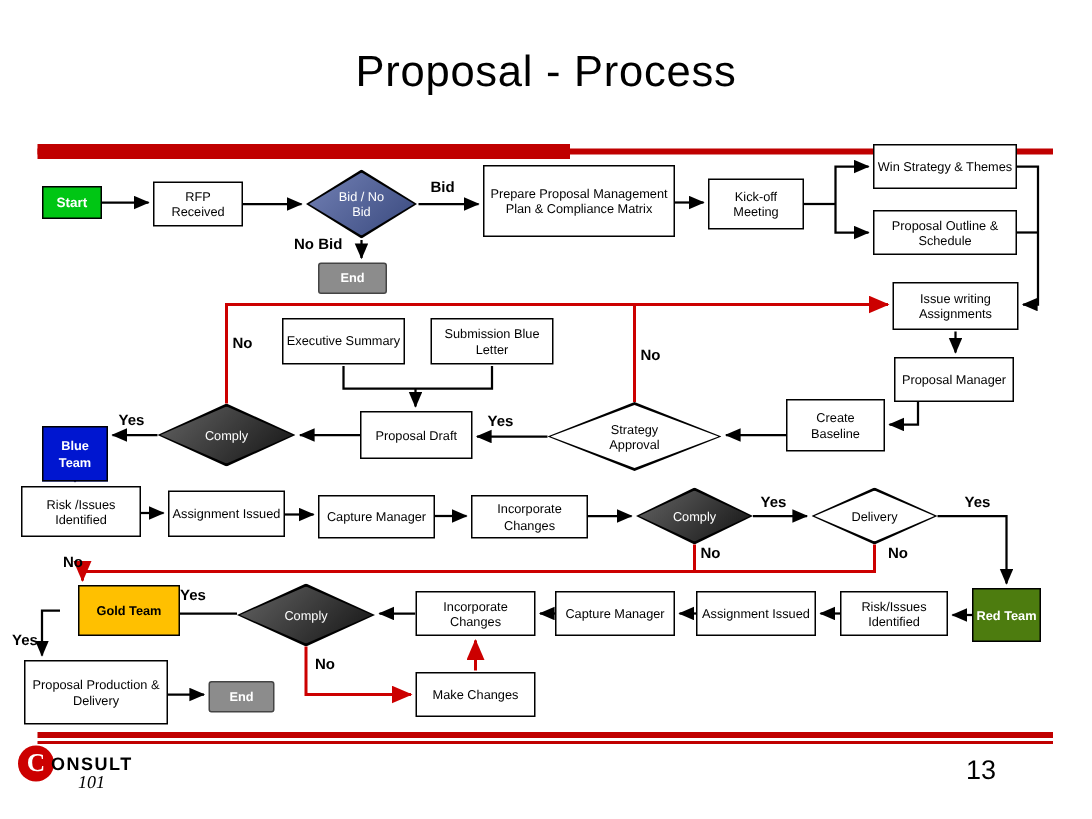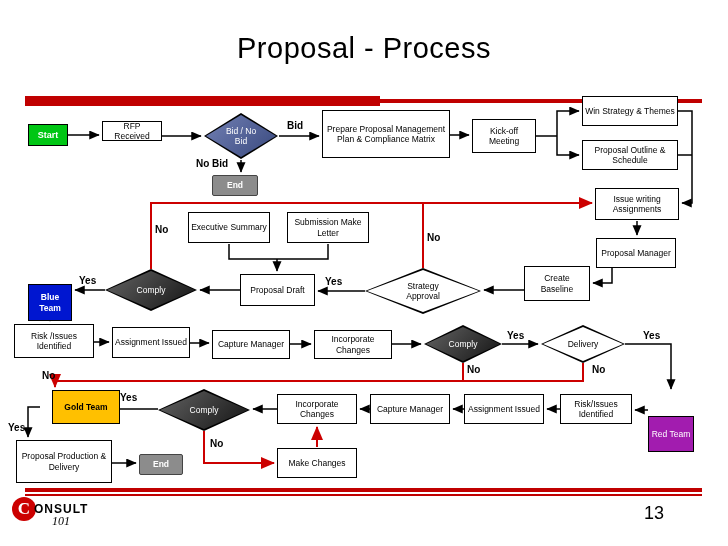--- a/index.html
+++ b/index.html
@@ -9,21 +9,21 @@
          font-size:29px;font-weight:400;letter-spacing:.5px;}
   .bar{position:absolute;background:#c00000;}
   .connectors{position:absolute;left:0;top:0;z-index:1;}
   .node{position:absolute;z-index:2;background:#fff;border:1.5px solid #000;
         display:flex;align-items:center;justify-content:center;text-align:center;
         font-size:8.5px;line-height:1.22;padding:1px 2px;box-sizing:border-box;}
   .green{background:#00c614;color:#fff;font-weight:bold;font-size:9px;}
   .gray{background:#8c8c8c;color:#fff;font-weight:bold;border-color:#444;border-radius:2px;}
   .blue{background:#0016d0;color:#fff;font-weight:bold;margin-top:16px;}
   .gold{background:#ffc000;color:#000;font-weight:bold;}
-  .redteam{background:#a21caf;color:#fff;font-weight:normal;margin-top:24px;}
+  .redteam{background:#4d7c0f;color:#fff;font-weight:bold;}
   .diamond{position:absolute;z-index:2;}
   .d-bg{position:absolute;inset:0;background:#000;
         clip-path:polygon(50% 0,100% 50%,50% 100%,0 50%);}
   .d-fill{position:absolute;inset:2px;background:#fff;
         clip-path:polygon(50% 0,100% 50%,50% 100%,0 50%);}
   .dark .d-fill{background:linear-gradient(135deg,#636363,#141414);}
   .navy .d-fill{background:linear-gradient(135deg,#7280b4,#39497e);}
   .d-label{position:absolute;inset:0;display:flex;align-items:center;justify-content:center;
         text-align:center;font-size:8.5px;line-height:1.2;}
   .dark .d-label,.navy .d-label{color:#fff;}
@@ -99,21 +99,21 @@
       <path d="M463,363 V381"></path>
       <path d="M583,363 V381 H55 V387" marker-end="url(#ar)"></path>
       <path d="M204,431 V463 H274" marker-end="url(#ar)"></path>
       <path d="M317,447 V427" marker-end="url(#ar)"></path>
     </g>
   </svg>
 
   <div class="node green" style="left:28px;top:124px;width:40px;height:22px">
       <span>Start</span>
     </div>
-  <div class="node" style="left:102px;top:121px;width:60px;height:20px">
+  <div class="node" style="left:102px;top:121px;width:60px;height:30px">
       <span>RFP Received</span>
     </div>
   <div class="diamond navy" style="left:204px;top:113px;width:74px;height:46px">
     <i class="d-bg"></i>
       <i class="d-fill"></i>
     <span class="d-label">
         <span style="width:34px">Bid / No Bid</span>
       </span>
   </div>
   <div class="node" style="left:322px;top:110px;width:128px;height:48px">
@@ -132,21 +132,21 @@
       <span>End</span>
     </div>
   <div class="node" style="left:595px;top:188px;width:84px;height:32px">
       <span>Issue writing Assignments</span>
     </div>
 
   <div class="node" style="left:188px;top:212px;width:82px;height:31px">
       <span>Executive Summary</span>
     </div>
   <div class="node" style="left:287px;top:212px;width:82px;height:31px">
-      <span>Submission Make Letter</span>
+      <span>Submission Blue Letter</span>
     </div>
   <div class="node" style="left:596px;top:238px;width:80px;height:30px">
       <span>Proposal Manager</span>
     </div>
 
   <div class="node blue" style="left:28px;top:268px;width:44px;height:37px">
       <span>Blue Team</span>
     </div>
   <div class="diamond dark" style="left:105px;top:269px;width:92px;height:42px">
     <i class="d-bg"></i>

